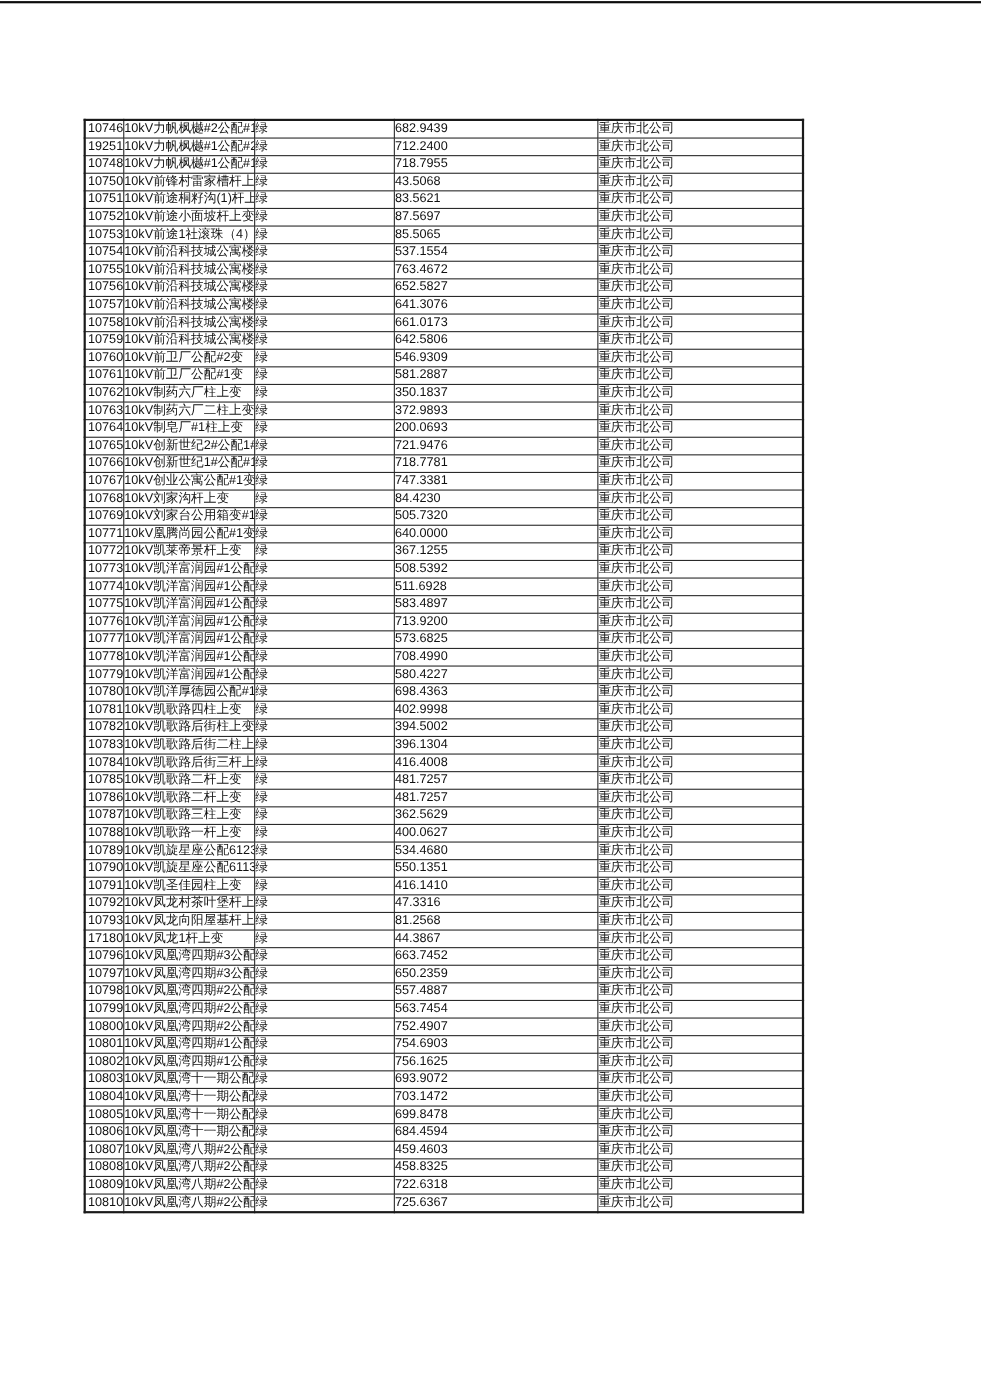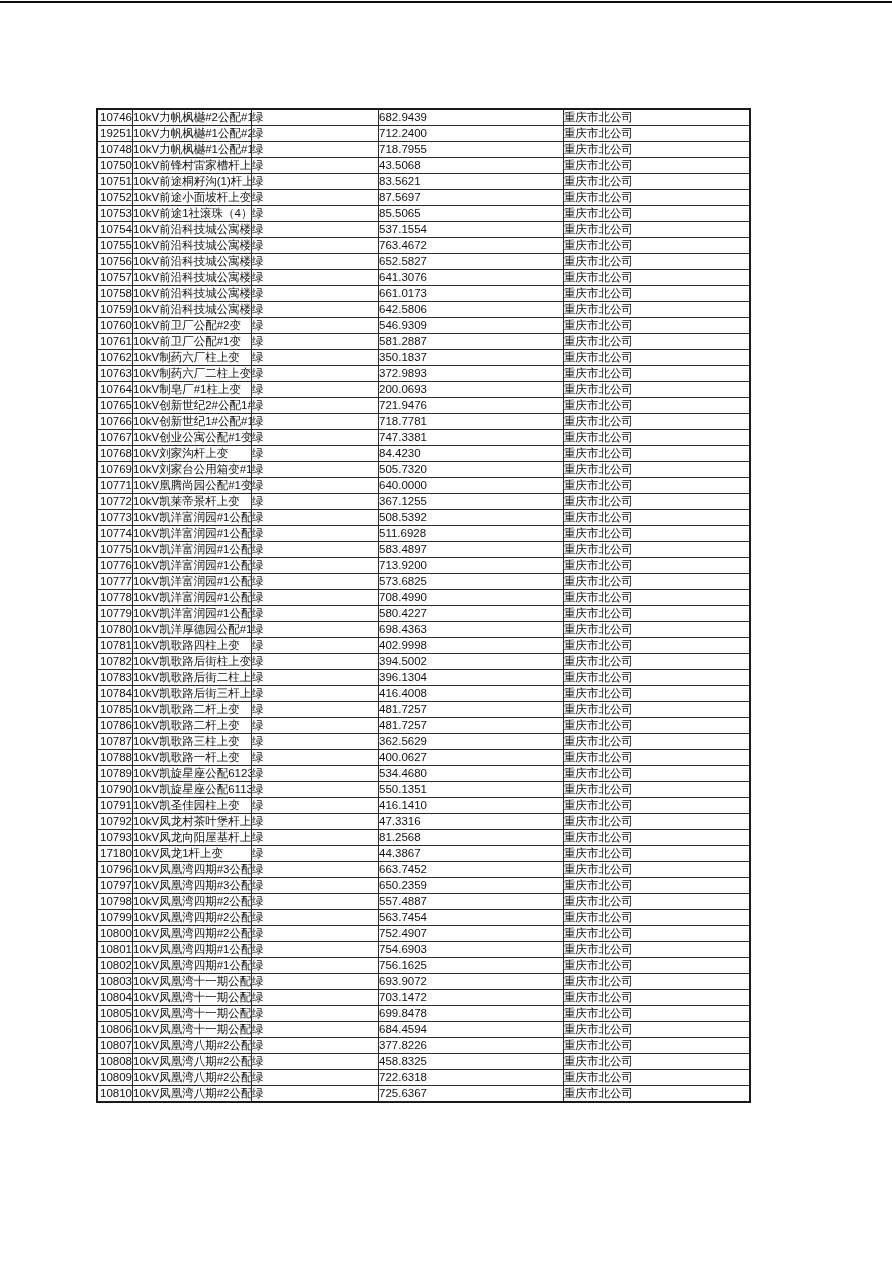--- a/index.html
+++ b/index.html
@@ -20,21 +20,21 @@
   .top-rule {
     position: absolute;
     top: 1px;
     left: 0;
     width: 892px;
     height: 2px;
     background: #0c0c0c;
   }
   .grid-wrap {
     position: absolute;
-    left: 96px;
+    left: 76px;
     top: 108px;
   }
   table.grid {
     border-collapse: collapse;
     table-layout: fixed;
     width: 647px;
     border: 2px solid #1a1a1a;
   }
   table.grid td {
     border: 1px solid #2a2a2a;
@@ -464,21 +464,21 @@
             <td class="c-id">10806</td>
             <td class="c-name">10kV凤凰湾十一期公配#1</td>
             <td class="c-stat">绿</td>
             <td class="c-val">684.4594</td>
             <td class="c-co">重庆市北公司</td>
           </tr>
           <tr>
             <td class="c-id">10807</td>
             <td class="c-name">10kV凤凰湾八期#2公配#</td>
             <td class="c-stat">绿</td>
-            <td class="c-val">377.8226</td>
+            <td class="c-val">459.4603</td>
             <td class="c-co">重庆市北公司</td>
           </tr>
           <tr>
             <td class="c-id">10808</td>
             <td class="c-name">10kV凤凰湾八期#2公配#</td>
             <td class="c-stat">绿</td>
             <td class="c-val">458.8325</td>
             <td class="c-co">重庆市北公司</td>
           </tr>
           <tr>

